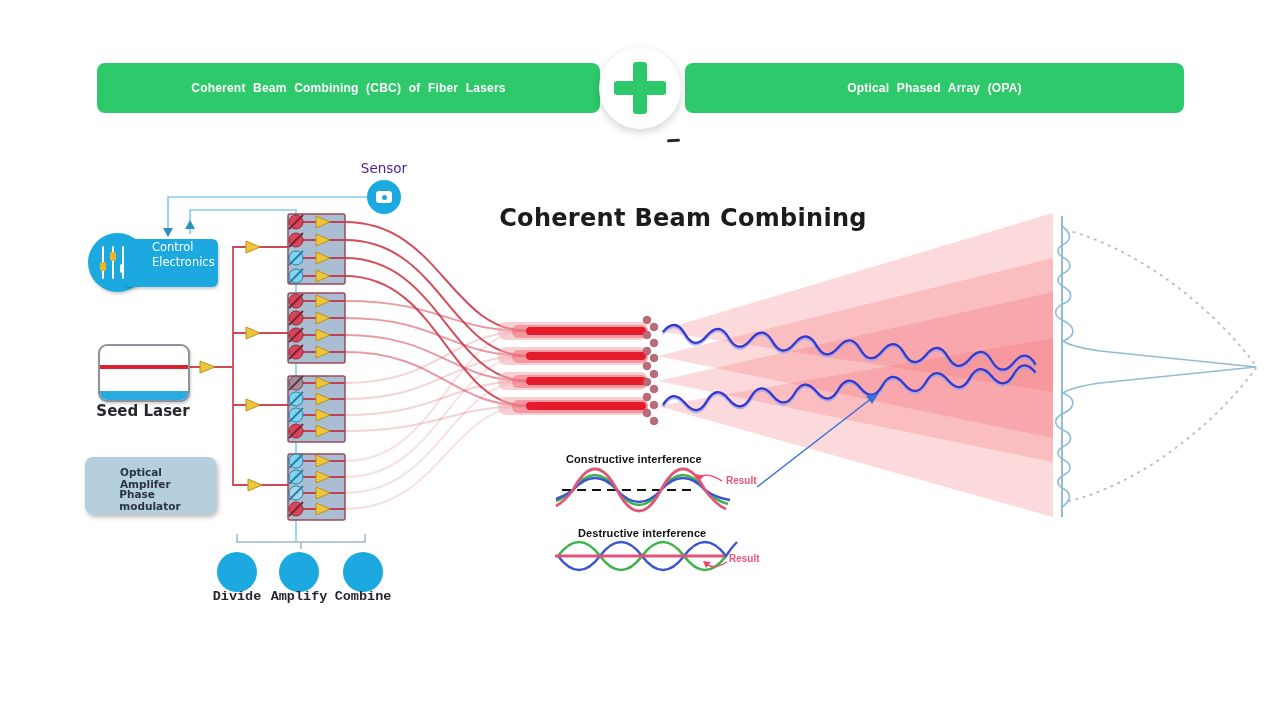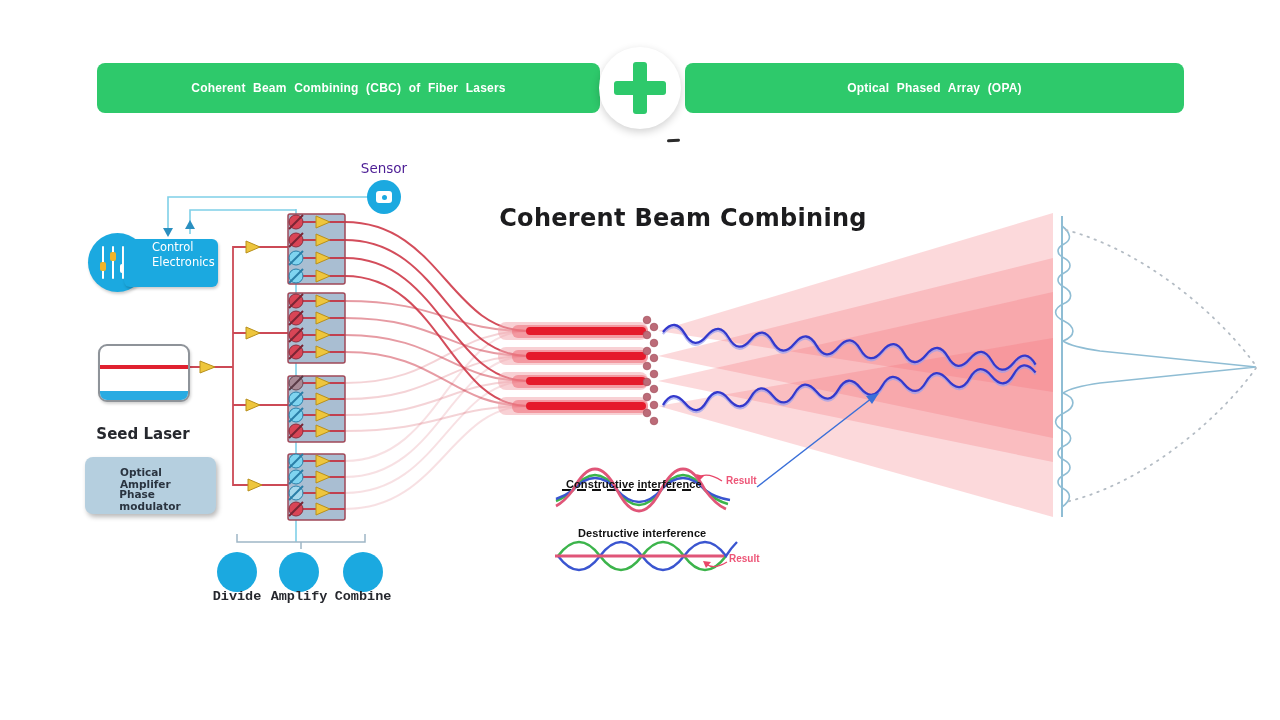--- a/index.html
+++ b/index.html
@@ -19,21 +19,21 @@
   #plus-h{left:614px;top:81px;width:52px;height:14px;}
   #dash-artifact{position:absolute;left:667px;top:139px;width:13px;height:3px;background:#2b2b2b;
     border-radius:2px;transform:rotate(-4deg);}
 
   
   #diagram-title{position:absolute;left:453px;top:172px;width:460px;text-align:center;
     font-family:"DejaVu Sans",sans-serif;font-weight:bold;font-size:24px;color:#1c1c1e;
     letter-spacing:.3px;margin-top:32px;}
   .lbl{position:absolute;font-family:"DejaVu Sans",sans-serif;color:#26282e;font-weight:bold;}
   #sensor-label{left:344px;top:160px;width:80px;text-align:center;font-size:13.5px;font-weight:normal;color:#4c1d95;}
-  #seed-label{left:88px;top:402px;width:110px;text-align:center;font-size:15px;margin-top:23px;}
+  #seed-label{left:88px;top:402px;width:110px;text-align:center;font-size:15px;}
   .step-label{top:589px;width:80px;text-align:center;font-size:13.5px;font-family:Liberation Mono, monospace;}
   #step-0{left:197px;} #step-1{left:259px;} #step-2{left:323px;}
 
   
   #sensor-icon{position:absolute;left:367px;top:180px;width:34px;height:34px;border-radius:50%;
     background:#1ba9e0;}
   #sensor-cam{position:absolute;left:9px;top:11px;width:16px;height:12px;background:#fff;border-radius:3px;}
   #sensor-dot{position:absolute;left:6px;top:4px;width:5px;height:5px;border-radius:50%;background:#1ba9e0;}
 
   
@@ -59,21 +59,21 @@
     font-family:"DejaVu Sans",sans-serif;font-size:10.5px;font-weight:bold;color:#2a3440;}
   #legend-row-amp{top:9px;} #legend-row-mod{top:31px;}
 
   
   .step-circle{position:absolute;top:552px;width:40px;height:40px;border-radius:50%;background:#1ba9e0;}
   #divide-icon{left:217px;} #amplify-icon{left:279px;} #combine-icon{left:343px;}
 
   
   .inset-title{position:absolute;font-size:11px;font-weight:bold;color:#111;
     font-family:"Liberation Sans",sans-serif;letter-spacing:.1px;}
-  #constructive-title{left:566px;top:453px;margin-top:25px;}
+  #constructive-title{left:566px;top:453px;}
   #destructive-title{left:578px;top:527px;}
   .result-label{position:absolute;font-size:10px;font-weight:bold;color:#ed5577;}
   #result-1{left:726px;top:475px;} #result-2{left:729px;top:553px;}
 
   svg{position:absolute;left:0;top:0;}
 </style>
 </head>
 <body>
 
 <div id="stage">

